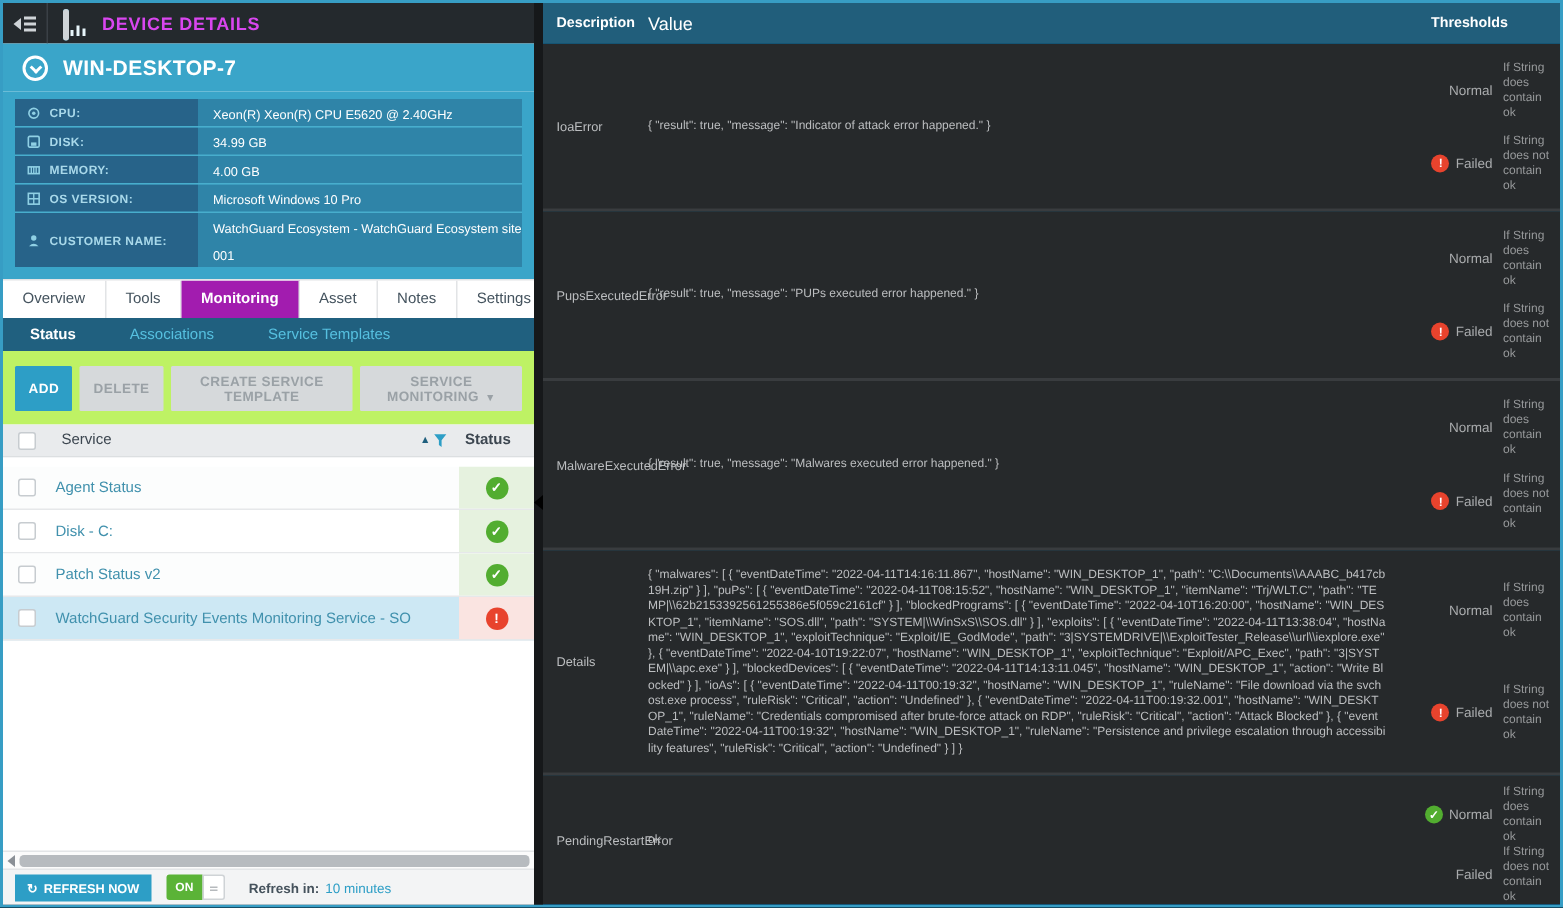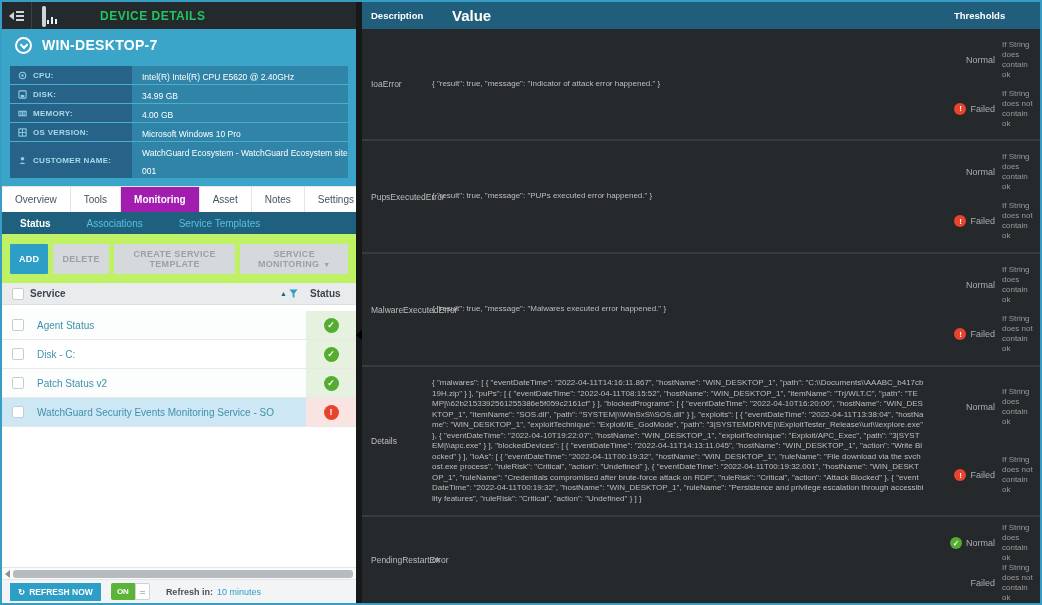--- a/index.html
+++ b/index.html
@@ -17,21 +17,21 @@
   .collapse-btn { width:30px; height:100%; display:flex; align-items:center; justify-content:center;
       border-right:1px solid #3a4046; cursor:pointer; }
   .collapse-glyph { display:flex; align-items:center; gap:2px; }
   .collapse-glyph .tri { width:0;height:0;border-top:4px solid transparent;border-bottom:4px solid transparent;border-right:5px solid #cfd4d8; }
   .collapse-glyph .bars { display:flex; flex-direction:column; gap:2px; }
   .collapse-glyph .bars i { display:block; width:8px; height:2px; background:#cfd4d8; }
   .monitor-icon { width:18px; height:15px; margin:0 8px 0 10px; position:relative; }
   .monitor-icon .scr { width:18px; height:12px; border:2px solid #cfd4d8; border-radius:2px; background:#3aa5c9; position:relative; }
   .monitor-icon .scr i { position:absolute; bottom:1px; width:2px; background:#e8f6fb; }
   .monitor-icon .base { width:8px; height:2px; background:#cfd4d8; margin:1px auto 0; }
-  .app-title { color:#22c55e; font-size:12px; font-weight:bold; letter-spacing:.5px;margin-left:32px; }
+  .app-title { color:#d946ef; font-size:12px; font-weight:bold; letter-spacing:.5px; }
 
   .device-bar { height:32px; background:#3aa5c9; display:flex; align-items:center; flex:none; }
   .chev-circle { width:17px; height:17px; border:2px solid #fff; border-radius:50%; margin:0 10px 0 13px;
       position:relative; cursor:pointer; }
   .chev-circle i { position:absolute; left:4px; top:3px; width:6px; height:6px;
       border-right:2px solid #fff; border-bottom:2px solid #fff; transform:rotate(45deg); }
   .device-name { color:#fff; font-size:14px; font-weight:bold; letter-spacing:.3px; }
 
   .info-wrap { background:#3aa5c9; padding:5px 8px 8px 8px; flex:none; }
   .info-table { width:100%; border-collapse:collapse; }
@@ -52,21 +52,21 @@
   .subtab.active { color:#ffffff; font-weight:bold; }
 
   .toolbar { background:#bef264; padding:10px 8px 9px 8px; display:flex; gap:5px; flex:none; }
   .btn { font-size:9px; font-weight:bold; letter-spacing:.3px; padding:5px 9px; border:none; cursor:pointer; border-radius:1px; }
   .btn-primary { background:#2d9ec6; color:#fff; }
   .btn-gray { background:#d6d9db; color:#9aa1a6; }
   .btn-gray .caret { font-size:7px; margin-left:4px; }
 
   .grid-head { background:#e9ebed; height:22px; display:flex; align-items:center; flex:none; border-bottom:1px solid #dcdfe1; }
   .chk { width:12px; height:12px; background:#fff; border:1px solid #c7ccd0; border-radius:2px; margin-left:10px; flex:none; cursor:pointer; }
-  .col-service { flex:1; padding-left:6px; font-size:10px; font-weight:bold; color:#3c4650; display:flex; align-items:center; }
+  .col-service { flex:1; padding-left:17px; font-size:10px; font-weight:normal; color:#3c4650; display:flex; align-items:center; }
   .sort-icons { margin-left:auto; margin-right:8px; display:flex; align-items:center; gap:2px; }
   .sort-asc { font-size:7px; color:#1f5f7e; }
   .col-status { width:50px; font-size:10px; font-weight:bold; color:#3c4650; padding-left:4px; }
   .head-spacer { height:6px; background:#fff; flex:none; }
 
   .svc-rows { flex:1; background:#fff; overflow:hidden; }
   .svc-row { height:29px; display:flex; align-items:center; border-bottom:1px solid #e6e8ea; cursor:pointer; }
   .svc-row:nth-child(odd) { background:#fcfdfd; }
   .svc-row.selected { background:#cde8f4; }
   .svc-name { flex:1; padding-left:13px; font-size:10px; color:#4191ad; white-space:nowrap; overflow:hidden; }
@@ -94,21 +94,21 @@
   .toggle .knob { width:15px; height:17px; background:#fff; border:1px solid #cfd3d6; border-radius:0 2px 2px 0;
       display:flex; align-items:center; justify-content:center; }
   .toggle .knob i { display:block; width:5px; height:1px; background:#b6babd; box-shadow:0 2px 0 #b6babd; }
   .refresh-in { margin-left:16px; font-size:9px; color:#45525c; font-weight:bold; }
   .refresh-val { margin-left:4px; font-size:9px; color:#2d9ec6; }
 
   
   .right-panel { width:678px; height:100%; background:#0369a1; display:flex; flex-direction:column; overflow:hidden; }
   .rp-header { height:27px; background:#215e7b; display:flex; align-items:center; flex:none; }
   .rp-header .h-desc { width:70px; padding-left:9px; color:#fff; font-size:9.5px; font-weight:bold; }
-  .rp-header .h-value { flex:1; color:#fff; font-size:15px; font-weight:bold;margin-left:20px; }
+  .rp-header .h-value { flex:1; color:#fff; font-size:12px; font-weight:normal; }
   .rp-header .h-thresh { width:100px; padding-left:14px; color:#fff; font-size:9.5px; font-weight:bold; }
 
   .rp-body { flex:1; display:flex; flex-direction:column; overflow:hidden; }
   .mrow { display:flex; border-bottom:2px solid #393c3f; background:#26292b; flex:none; overflow:hidden; }
   .mrow:last-child { border-bottom:none; flex:1; }
   .m-desc { width:70px; padding-left:9px; color:#bcbec0; font-size:8.5px; display:flex; align-items:center; }
   .m-value { flex:1; color:#bcbec0; font-size:8px; line-height:10.5px; display:flex; align-items:center; padding-right:14px; word-break:break-all; }
   .m-value span { display:block; }
   .m-thresh { width:102px; display:flex; flex-direction:column; justify-content:space-around; padding:6px 2px 6px 0; }
   .t-block { display:flex; align-items:center; justify-content:flex-end; gap:7px; }
@@ -159,21 +159,21 @@
             <tr class="info-row">
           <td class="cell-label">
                 <span class="lbl-inner">
             <svg width="9" height="9" viewBox="0 0 10 10">
                     <circle cx="5" cy="5" r="3.6" fill="none" stroke="#8fd0e4" stroke-width="1.2"></circle>
                     <circle cx="5" cy="5" r="1.3" fill="#8fd0e4"></circle>
                   </svg>
             <span>CPU:</span>
                 </span>
               </td>
-          <td class="cell-value"><span class="val-text">Intel(R) Intel(R) CPU E5620 @ 2.40GHz</span></td>
+          <td class="cell-value"><span class="val-text">Xeon(R) Xeon(R) CPU E5620 @ 2.40GHz</span></td>
         </tr>
         <tr class="info-row">
           <td class="cell-label">
                 <span class="lbl-inner">
             <svg width="9" height="9" viewBox="0 0 10 10">
                     <rect x="1" y="1" width="8" height="8" rx="1" fill="none" stroke="#8fd0e4" stroke-width="1.2"></rect>
                     <rect x="3" y="5.5" width="4" height="2.5" fill="#8fd0e4"></rect>
                   </svg>
             <span>DISK:</span>
                 </span>

